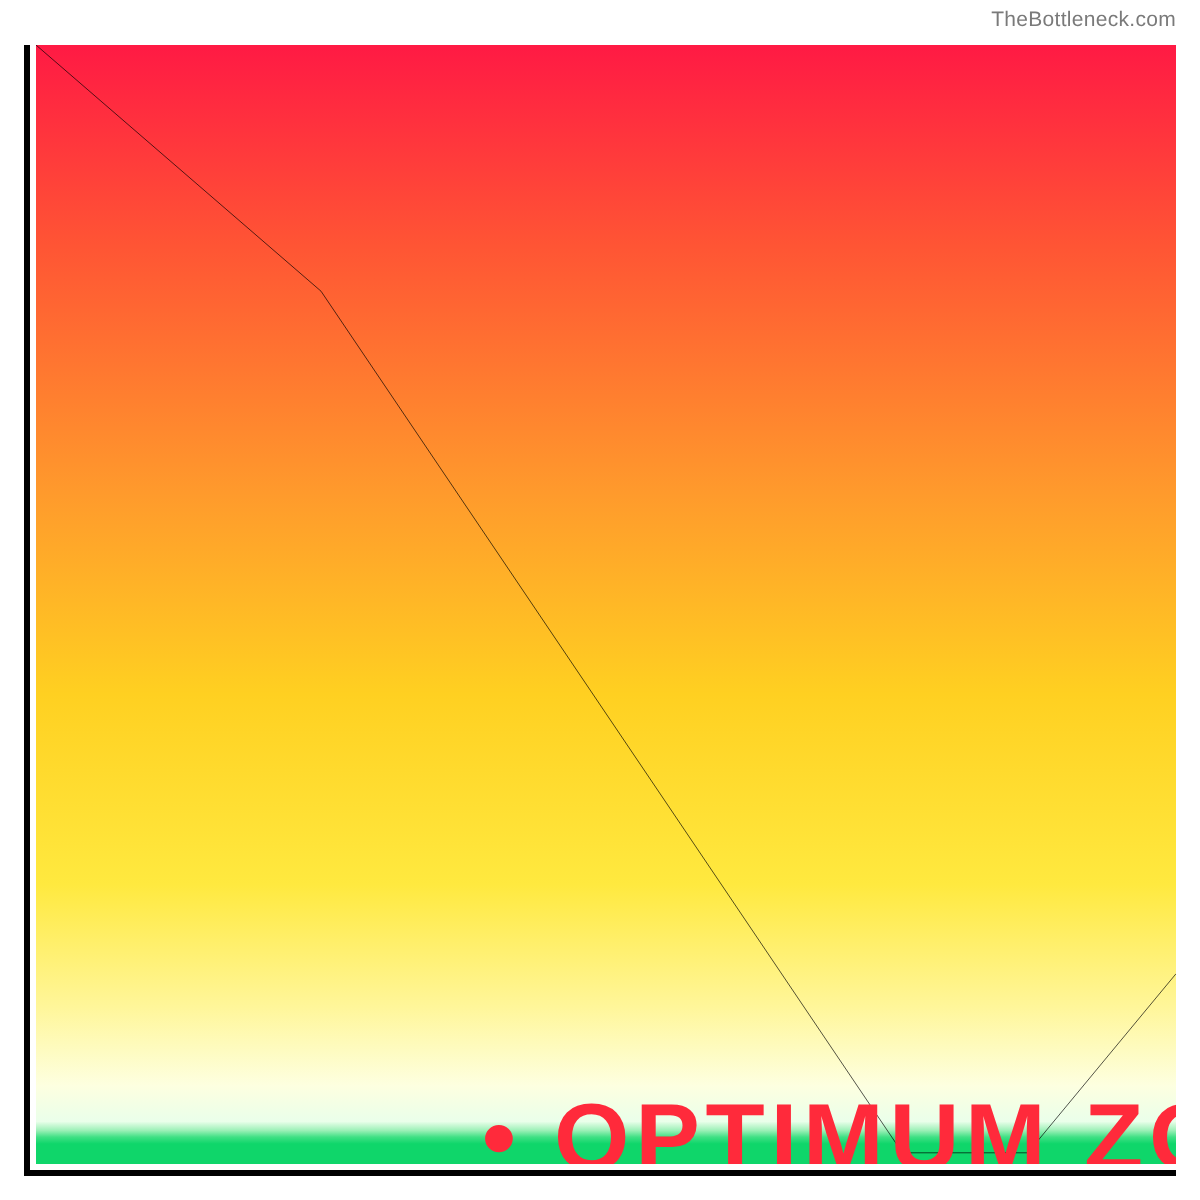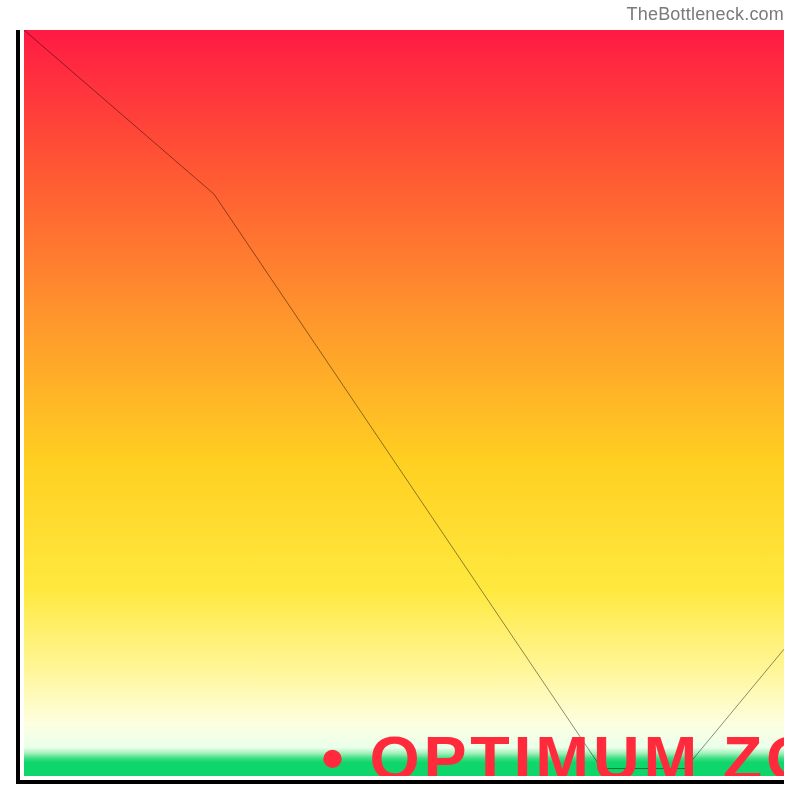--- a/index.html
+++ b/index.html
@@ -14,21 +14,21 @@
   .container {
     position: relative;
     width: 800px;
     height: 800px;
   }
   .attribution {
     position: absolute;
     top: 4px;
     right: 16px;
     color: #7a7a7a;
-    font-size: 18px;
+    font-size: 14px;
     font-weight: 500;
     letter-spacing: 0.2px;
   }
   .plot-frame {
     position: absolute;
     left: 16px;
     top: 30px;
     width: 768px;
     height: 754px;
     border-left: 4px solid #000;

